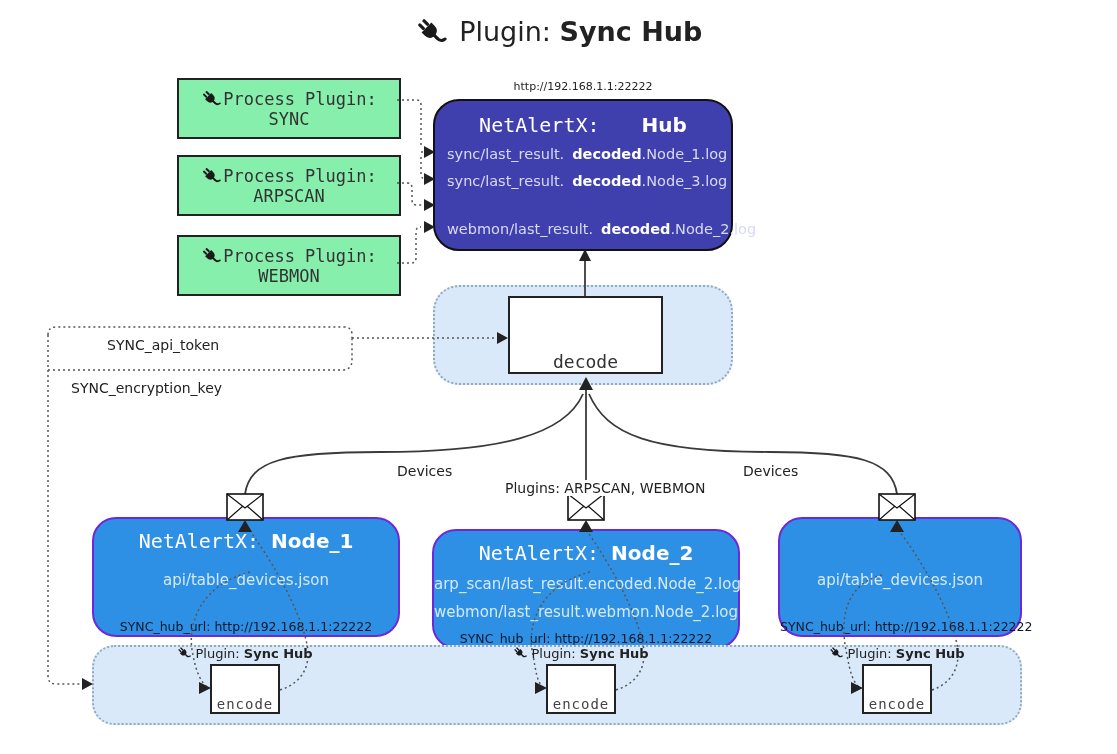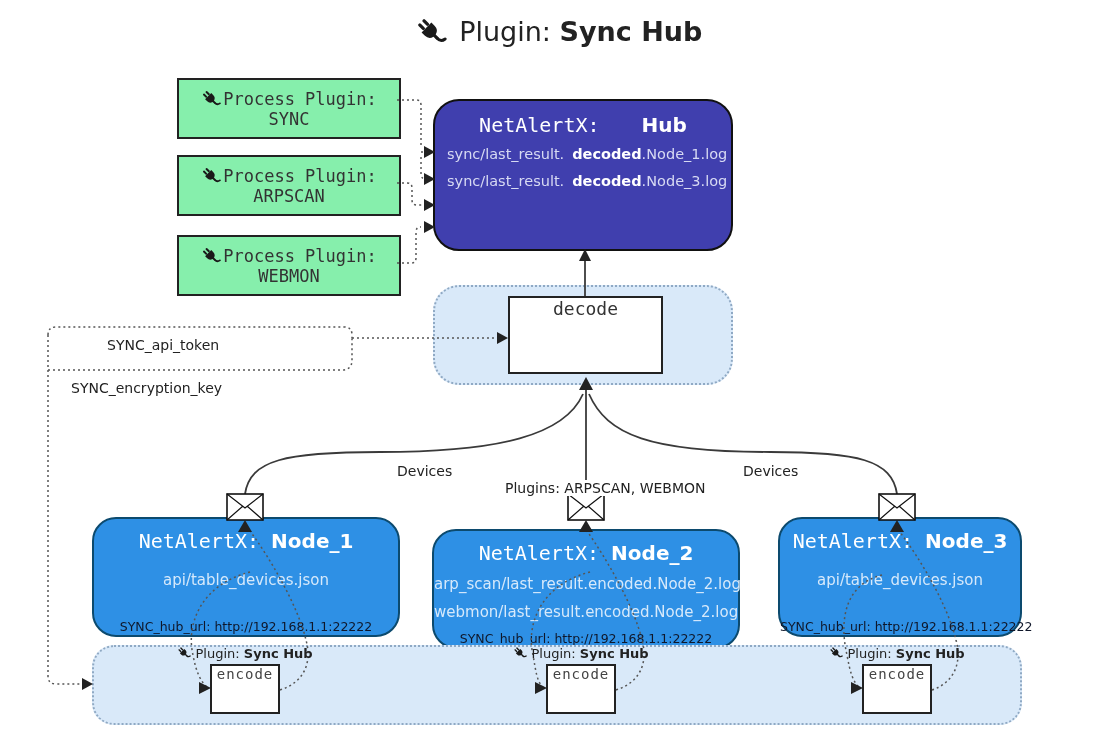--- a/index.html
+++ b/index.html
@@ -31,30 +31,30 @@
   .hub-title b{font-family:"DejaVu Sans","Liberation Sans",sans-serif;font-weight:700;font-size:20px;margin-left:30px;}
   .hub-log{position:absolute;left:12px;height:20px;line-height:20px;font-size:14.5px;
            color:var(--hub-text);white-space:nowrap;}
   .hub-log b{color:#fff;font-weight:700;margin-left:8px;}
   .hub-url{left:433px;top:80px;width:300px;text-align:center;font-size:11px;color:#222;z-index:3;}
 
   
   .panel{background:var(--panel-bg);border:2px dotted var(--panel-border);box-sizing:border-box;z-index:1;}
   .decode-panel{left:433px;top:285px;width:300px;height:100px;border-radius:26px;}
   .codebox{background:#fff;border:2px solid #222;box-sizing:border-box;z-index:2;
-           display:flex;align-items:flex-start;justify-content:center;color:#333;}
+           display:flex;align-items:flex-end;justify-content:center;color:#333;}
   .decode-box{left:508px;top:296px;width:155px;height:78px;font-size:18px;}
   .bottom-bar{left:92px;top:645px;width:930px;height:80px;border-radius:22px;}
   .encode-box{top:664px;width:70px;height:50px;font-size:14px;color:#444;letter-spacing:1px;}
   .enc-label{top:646px;width:200px;text-align:center;font-size:13px;color:#222;z-index:3;white-space:nowrap;}
   .enc-label .plug{width:14px;height:14px;vertical-align:-2px;}
   .enc-label b{font-weight:700;}
 
   
-  .node{top:517px;height:120px;background:var(--node-bg);border:2px solid #0c4a6e;
+  .node{top:517px;height:120px;background:var(--node-bg);border:2px solid #6d28d9;
         border-radius:24px;z-index:1;box-sizing:border-box;}
   .node-title{position:absolute;left:0;right:0;top:10px;text-align:center;color:#fff;font-size:20px;white-space:nowrap;}
   .node-title b{font-family:"DejaVu Sans","Liberation Sans",sans-serif;font-weight:700;}
   .node-file{position:absolute;left:0;right:0;text-align:center;font-size:15px;color:var(--node-text);white-space:nowrap;}
   .node-url{position:absolute;left:0;right:0;top:100px;text-align:center;font-size:12.5px;color:#0f172a;white-space:nowrap;}
 
   
   .linelabel{background:#fff;padding:0 5px;font-size:14px;color:#222;z-index:3;white-space:nowrap;margin-top:19px;}
 
   svg.overlay{position:absolute;left:0;top:0;z-index:2;pointer-events:none;}
@@ -113,56 +113,57 @@
     <div class="row">
         <svg class="plug" viewBox="0 0 24 24">
           <use href="#plug"></use>
         </svg>
       <span>Process Plugin:</span>
       </div>
     <div>WEBMON</div>
   </div>
 
   
+  <div class="abs hub-url">http://192.168.1.1:22222</div>
 
   
   <div class="abs hub">
     <div class="hub-title mono">
       <span>NetAlertX:</span>
       <b>Hub</b>
     </div>
     <div class="hub-log" style="top:43px;">
       <span>sync/last_result.</span><b>decoded</b><span>.Node_1.log</span></div>
     <div class="hub-log" style="top:70px;text-align:center;">
       <span>sync/last_result.</span><b>decoded</b><span>.Node_3.log</span></div>
+    <div class="hub-log" style="top:118px;">
+      <span>webmon/last_result.</span><b>decoded</b><span>.Node_2.log</span></div>
   </div>
 
   
   <div class="abs panel decode-panel"></div>
   <div class="abs codebox decode-box mono">
     <span>decode</span>
   </div>
 
   
   <div class="abs node" style="left:92px;width:308px;">
     <div class="node-title mono">
       <span>NetAlertX:</span> <b>Node_1</b></div>
     <div class="node-file" style="top:52px;">api/table_devices.json</div>
     <div class="node-url">SYNC_hub_url: http://192.168.1.1:22222</div>
   </div>
   <div class="abs node" style="left:432px;width:308px;margin-top:12px;">
     <div class="node-title mono">
       <span>NetAlertX:</span> <b>Node_2</b></div>
     <div class="node-file" style="top:44px;">arp_scan/last_result.encoded.Node_2.log</div>
-    <div class="node-file" style="top:72px;">webmon/last_result.encoded.Node_2.log</div>
+    <div class="node-file" style="top:72px;">webmon/last_result.webmon.Node_2.log</div>
     <div class="node-url">SYNC_hub_url: http://192.168.1.1:22222</div>
   </div>
   <div class="abs node" style="left:778px;width:244px;">
-    <div class="node-title mono">
-      <span>NetAlertX:</span> <b>Node_3</b></div>
     <div class="node-file" style="top:52px;">api/table_devices.json</div>
     <div class="node-url">SYNC_hub_url: http://192.168.1.1:22222</div>
   </div>
 
   
   <div class="abs panel bottom-bar"></div>
   <div class="abs codebox encode-box mono" style="left:210px;">
     <span>encode</span>
     </div>
   <div class="abs codebox encode-box mono" style="left:546px;">

